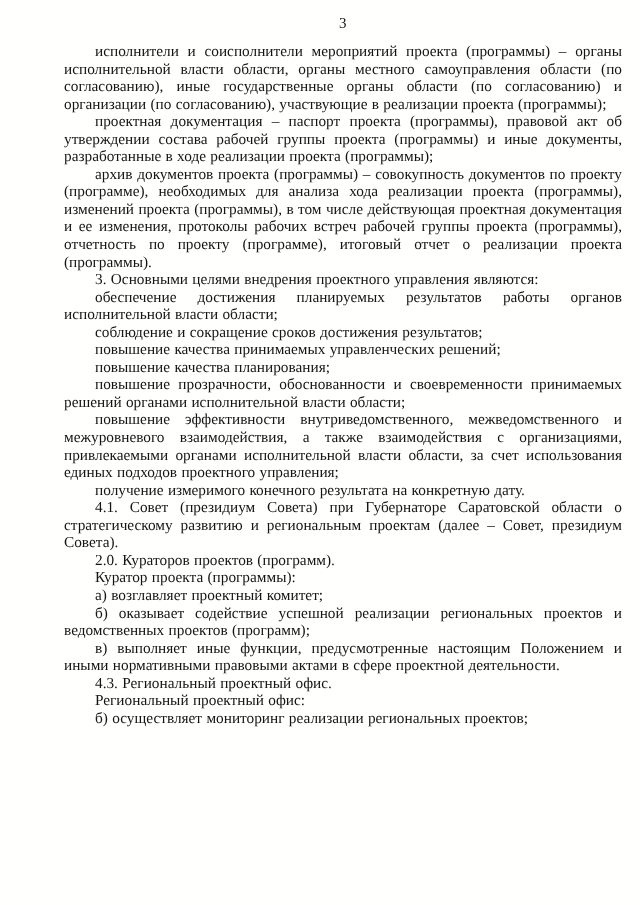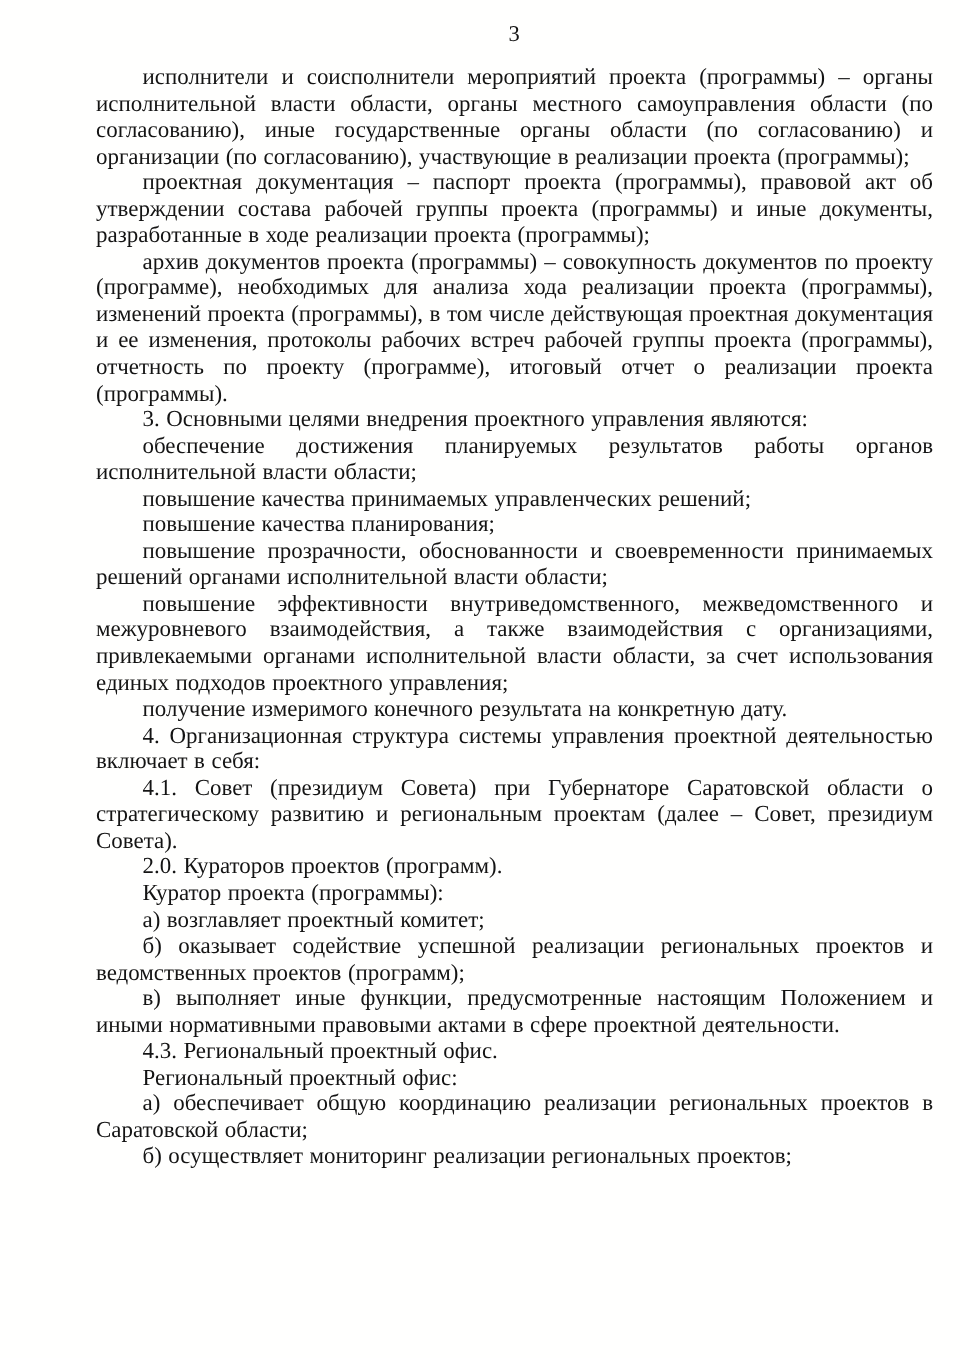--- a/index.html
+++ b/index.html
@@ -46,30 +46,29 @@
 <body>
 
 <div class="sheet">
   <div class="page-number">3</div>
   <div class="content">
     <p>исполнители и соисполнители мероприятий проекта (программы) – органы исполнительной власти области, органы местного самоуправления области (по согласованию), иные государственные органы области (по согласованию) и организации (по согласованию), участвующие в реализации проекта (программы);</p>
     <p>проектная документация – паспорт проекта (программы), правовой акт об утверждении состава рабочей группы проекта (программы) и иные документы, разработанные в ходе реализации проекта (программы);</p>
     <p>архив документов проекта (программы) – совокупность документов по проекту (программе), необходимых для анализа хода реализации проекта (программы), изменений проекта (программы), в том числе действующая проектная документация и ее изменения, протоколы рабочих встреч рабочей группы проекта (программы), отчетность по проекту (программе), итоговый отчет о реализации проекта (программы).</p>
     <p>3. Основными целями внедрения проектного управления являются:</p>
     <p>обеспечение достижения планируемых результатов работы органов исполнительной власти области;</p>
+    <p>соблюдение и сокращение сроков достижения результатов;</p>
     <p>повышение качества принимаемых управленческих решений;</p>
     <p>повышение качества планирования;</p>
     <p>повышение прозрачности, обоснованности и своевременности принимаемых решений органами исполнительной власти области;</p>
     <p>повышение эффективности внутриведомственного, межведомственного и межуровневого взаимодействия, а также взаимодействия с организациями, привлекаемыми органами исполнительной власти области, за счет использования единых подходов проектного управления;</p>
     <p>получение измеримого конечного результата на конкретную дату.</p>
-    <p>4. Организационная структура системы управления проектной деятельностью включает в себя:</p>
     <p>4.1. Совет (президиум Совета) при Губернаторе Саратовской области о стратегическому развитию и региональным проектам (далее – Совет, президиум Совета).</p>
     <p>2.0. Кураторов проектов (программ).</p>
     <p>Куратор проекта (программы):</p>
     <p>а) возглавляет проектный комитет;</p>
     <p>б) оказывает содействие успешной реализации региональных проектов и ведомственных проектов (программ);</p>
     <p>в) выполняет иные функции, предусмотренные настоящим Положением и иными нормативными правовыми актами в сфере проектной деятельности.</p>
     <p>4.3. Региональный проектный офис.</p>
     <p>Региональный проектный офис:</p>
-    <p>а) обеспечивает общую координацию реализации региональных проектов в Саратовской области;</p>
     <p>б) осуществляет мониторинг реализации региональных проектов;</p>
   </div>
 </div>
 
 </body></html>

